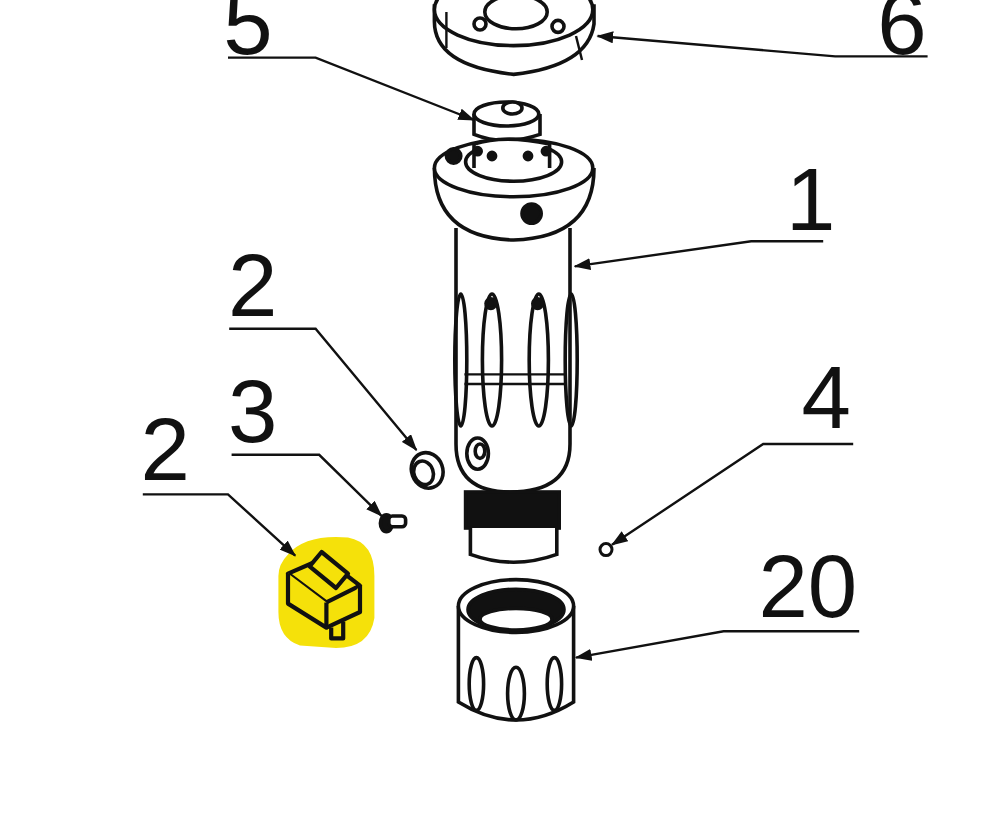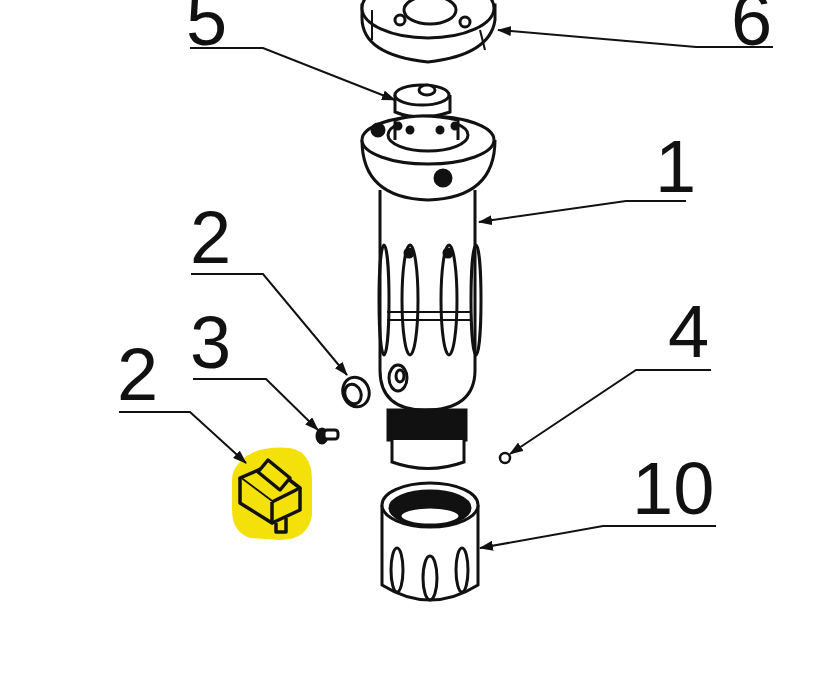--- a/index.html
+++ b/index.html
@@ -104,13 +104,13 @@
   </g>
 </svg>
 
 <div class="callout-label" style="left:186px; top:-17px;">5</div>
 <div class="callout-label" style="left:731px; top:-17px;">6</div>
 <div class="callout-label" style="left:655px; top:130px;">1</div>
 <div class="callout-label" style="left:190px; top:201px;">2</div>
 <div class="callout-label" style="left:190px; top:306px;">3</div>
 <div class="callout-label" style="left:117px; top:338px;">2</div>
 <div class="callout-label" style="left:668px; top:295px;">4</div>
-<div class="callout-label" style="left:632px; top:452px;">10</div>
+<div class="callout-label" style="left:632px; top:452px;">20</div>
 
 </body></html>

